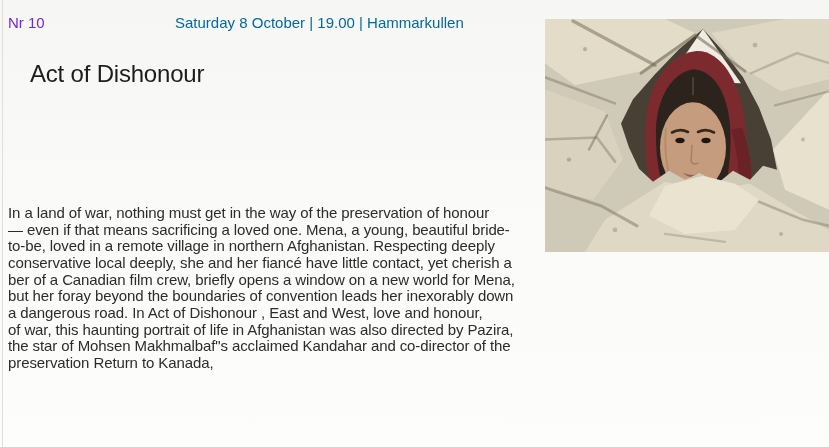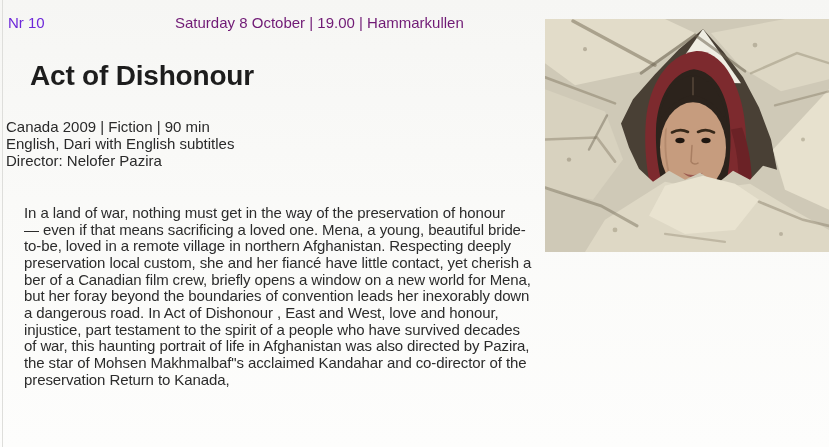--- a/index.html
+++ b/index.html
@@ -6,58 +6,52 @@
   body{
     width:829px;height:447px;position:relative;overflow:hidden;
     background:linear-gradient(180deg,#f6f6f4 0%,#fafaf8 45%,#fdfdfc 100%);
     font-family:"Liberation Sans","DejaVu Sans",sans-serif;
     color:#262626;
     -webkit-font-smoothing:antialiased;
   }
   .page{position:absolute;inset:0;}
   .edge-line{position:absolute;left:2px;top:0;width:1px;height:447px;background:#dededb;}
   .nr{position:absolute;left:8px;top:14px;font-size:15px;line-height:18px;color:#6d28d9;}
-  .screenings{position:absolute;left:175px;top:14px;font-size:15px;line-height:18px;color:#701a75;white-space:nowrap;text-align:right;}
-  .title{position:absolute;left:30px;top:60px;font-size:28px;font-weight:bold;color:#1d1d1d;letter-spacing:-0.2px;white-space:nowrap;}
+  .screenings{position:absolute;left:175px;top:14px;font-size:15px;line-height:18px;color:#0369a1;white-space:nowrap;text-align:right;}
+  .title{position:absolute;left:30px;top:60px;font-size:24px;font-weight:normal;color:#1d1d1d;letter-spacing:-0.2px;white-space:nowrap;}
   .details{position:absolute;left:6px;top:118px;font-size:15px;line-height:17.2px;color:#2a2a2a;white-space:nowrap;}
   .synopsis{position:absolute;left:8px;top:205px;font-size:15px;line-height:16.65px;letter-spacing:-0.1px;color:#2c2c2c;}
-  .synopsis .ln{white-space:nowrap;margin-left:16px;}
+  .synopsis .ln{white-space:nowrap;}
   .photo{position:absolute;left:545px;top:19px;width:284px;height:233px;overflow:hidden;}
   .photo svg{display:block;width:100%;height:100%;}
 </style>
 </head>
 <body>
 
 <div class="page">
 
   <div class="edge-line"></div>
 
   <div class="nr">Nr 10</div>
 
   <div class="screenings">
     <div>Saturday 8 October | 19.00 | Hammarkullen</div>
   </div>
 
   <h1 class="title" style="margin:0;">Act of Dishonour</h1>
 
-  <div class="details">
-    <div>Canada 2009 | Fiction | 90 min</div>
-    <div>English, Dari with English subtitles</div>
-    <div>Director: Nelofer Pazira</div>
-  </div>
 
   <div class="synopsis">
     <div class="ln">In a land of war, nothing must get in the way of the preservation of honour</div>
     <div class="ln">— even if that means sacrificing a loved one. Mena, a young, beautiful bride-</div>
     <div class="ln">to-be, loved in a remote village in northern Afghanistan. Respecting deeply</div>
-    <div class="ln">preservation local custom, she and her fiancé have little contact, yet cherish a</div>
+    <div class="ln">conservative local deeply, she and her fiancé have little contact, yet cherish a</div>
     <div class="ln">ber of a Canadian film crew, briefly opens a window on a new world for Mena,</div>
     <div class="ln">but her foray beyond the boundaries of convention leads her inexorably down</div>
     <div class="ln">a dangerous road. In Act of Dishonour , East and West, love and honour,</div>
-    <div class="ln">injustice, part testament to the spirit of a people who have survived decades</div>
     <div class="ln">of war, this haunting portrait of life in Afghanistan was also directed by Pazira,</div>
     <div class="ln">the star of Mohsen Makhmalbaf"s acclaimed Kandahar and co-director of the</div>
     <div class="ln">preservation Return to Kanada,</div>
   </div>
 
   <div class="photo">
     <svg viewBox="0 0 284 232" preserveAspectRatio="none">
 
       <rect width="284" height="232" fill="#494035"></rect>
 

